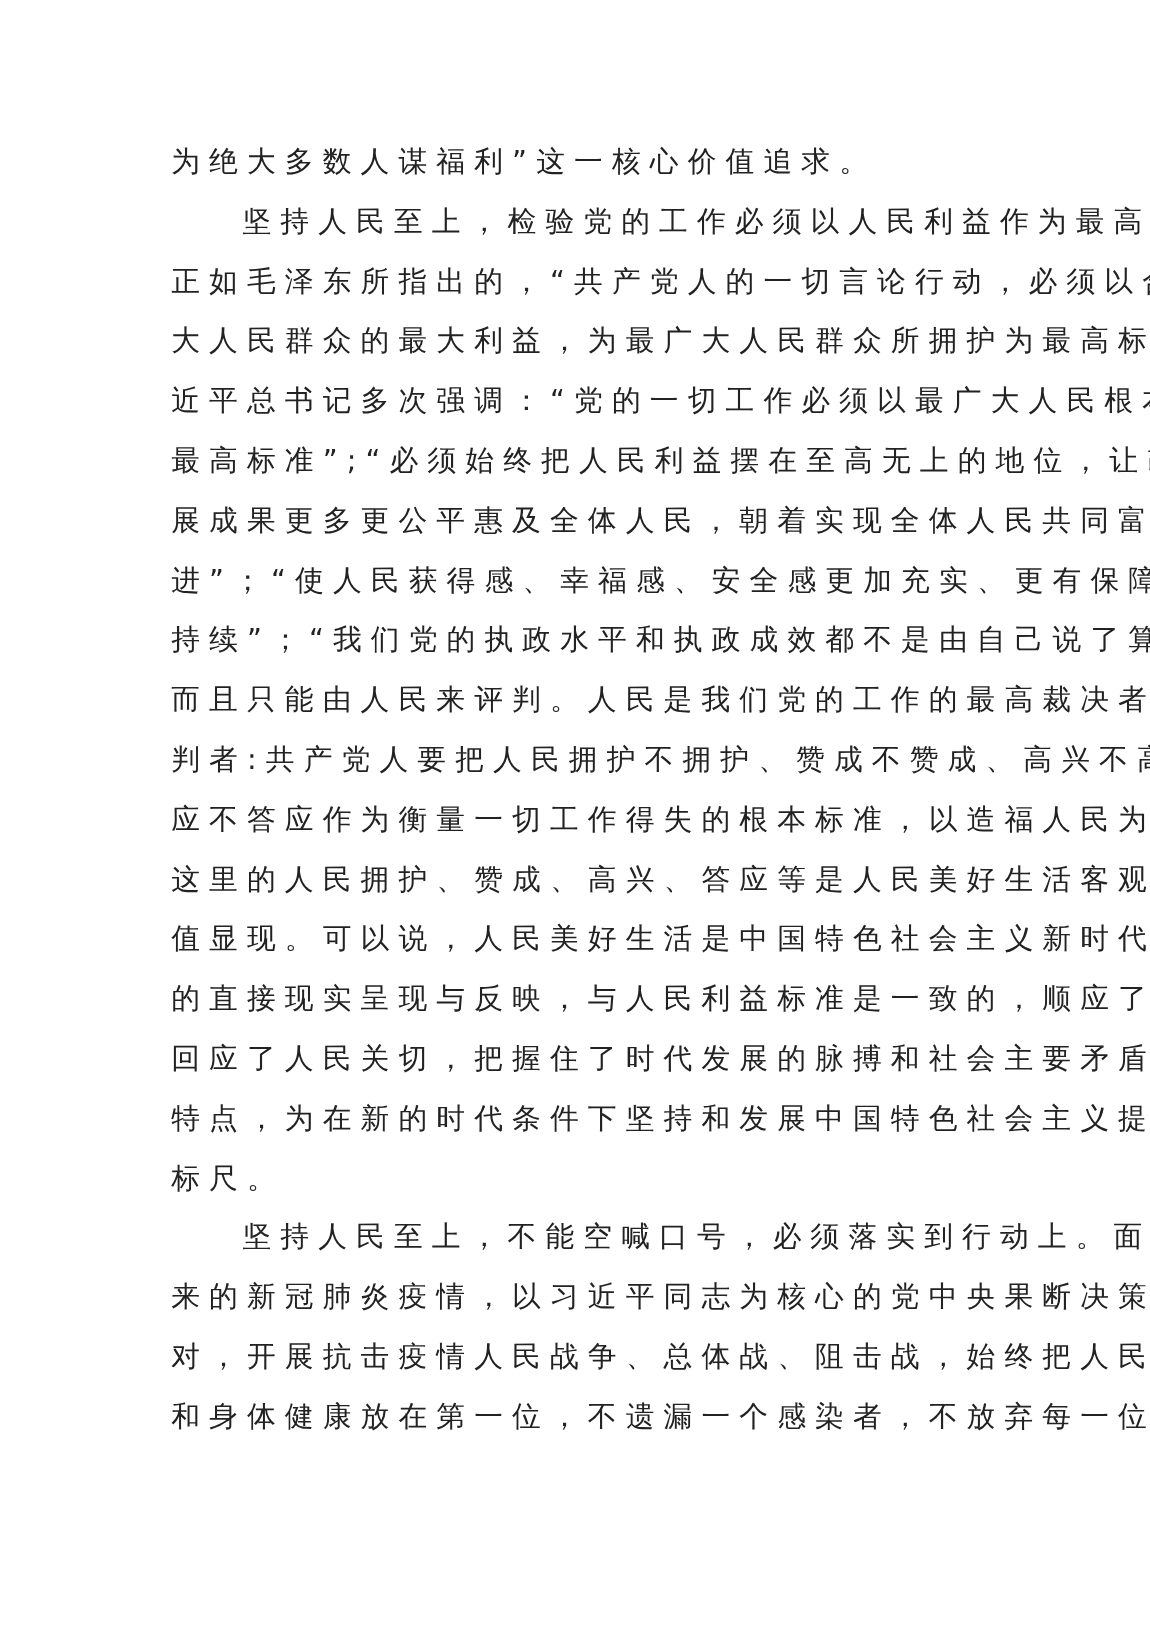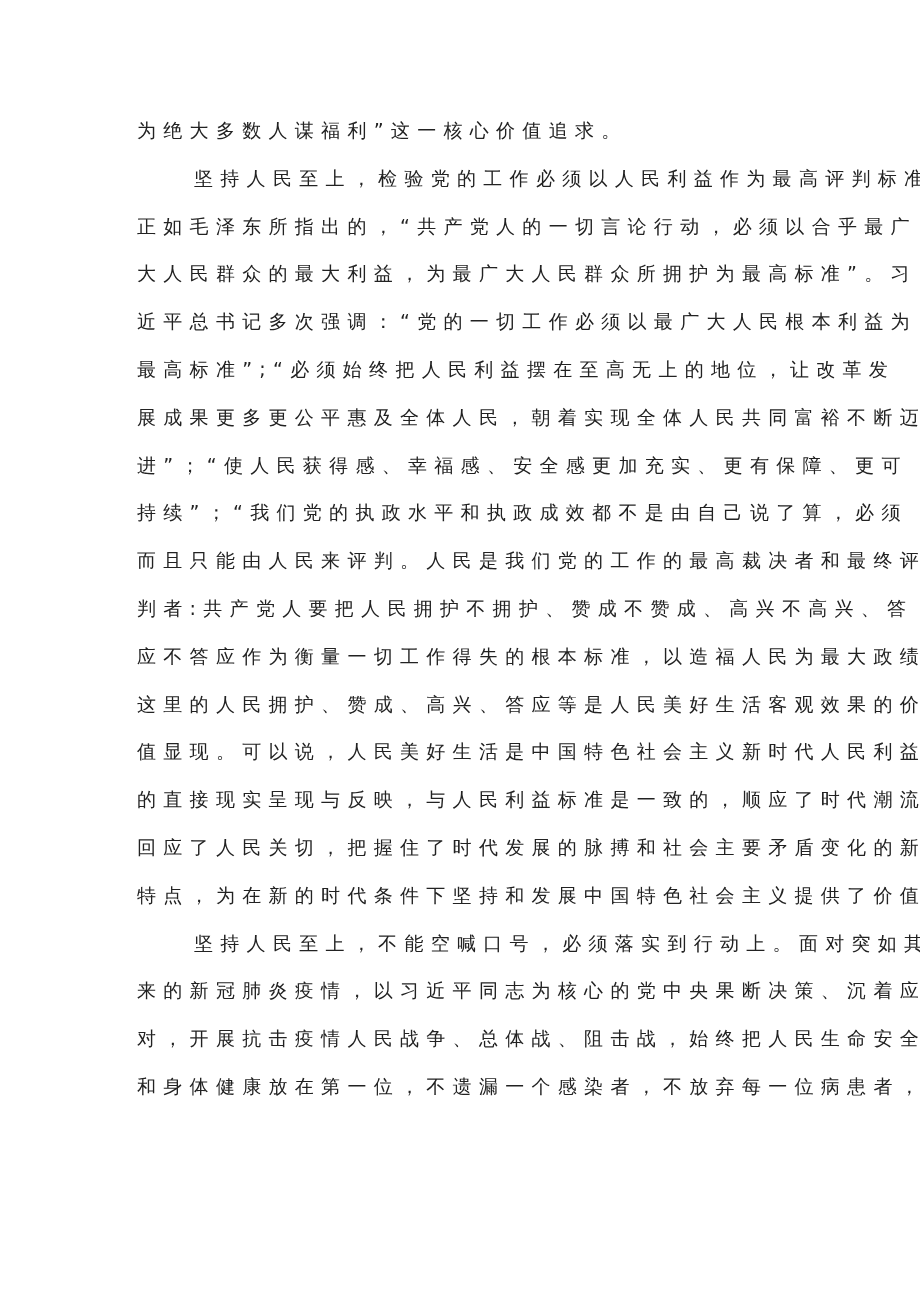--- a/index.html
+++ b/index.html
@@ -23,21 +23,21 @@
   }
   .body-text {
     position: absolute;
     left: 137px;
     top: 112px;
     width: 660px;
   }
   .line {
     height: 47.8px;
     line-height: 36px;
-    font-size: 19px;
+    font-size: 23px;
     letter-spacing: 7.3px;
     white-space: nowrap;
     color: #222222;
   }
   .line.indent {
     padding-left: 57px;
   }
 </style>
 </head>
 <body>
@@ -59,20 +59,21 @@
       <div class="line">进”；“使人民获得感、幸福感、安全感更加充实、更有保障、更可</div>
       <div class="line">持续”；“我们党的执政水平和执政成效都不是由自己说了算，必须</div>
       <div class="line">而且只能由人民来评判。人民是我们党的工作的最高裁决者和最终评</div>
       <div class="line">判者:共产党人要把人民拥护不拥护、赞成不赞成、高兴不高兴、答</div>
       <div class="line">应不答应作为衡量一切工作得失的根本标准，以造福人民为最大政绩。</div>
       <div class="line">这里的人民拥护、赞成、高兴、答应等是人民美好生活客观效果的价</div>
       <div class="line">值显现。可以说，人民美好生活是中国特色社会主义新时代人民利益</div>
       <div class="line">的直接现实呈现与反映，与人民利益标准是一致的，顺应了时代潮流，</div>
       <div class="line">回应了人民关切，把握住了时代发展的脉搏和社会主要矛盾变化的新</div>
       <div class="line">特点，为在新的时代条件下坚持和发展中国特色社会主义提供了价值</div>
+      <div class="line">标尺。</div>
     </div>
 
     <div>
       <div class="line indent">坚持人民至上，不能空喊口号，必须落实到行动上。面对突如其</div>
       <div class="line">来的新冠肺炎疫情，以习近平同志为核心的党中央果断决策、沉着应</div>
       <div class="line">对，开展抗击疫情人民战争、总体战、阻击战，始终把人民生命安全</div>
       <div class="line">和身体健康放在第一位，不遗漏一个感染者，不放弃每一位病患者，</div>
     </div>
 
   </div>

